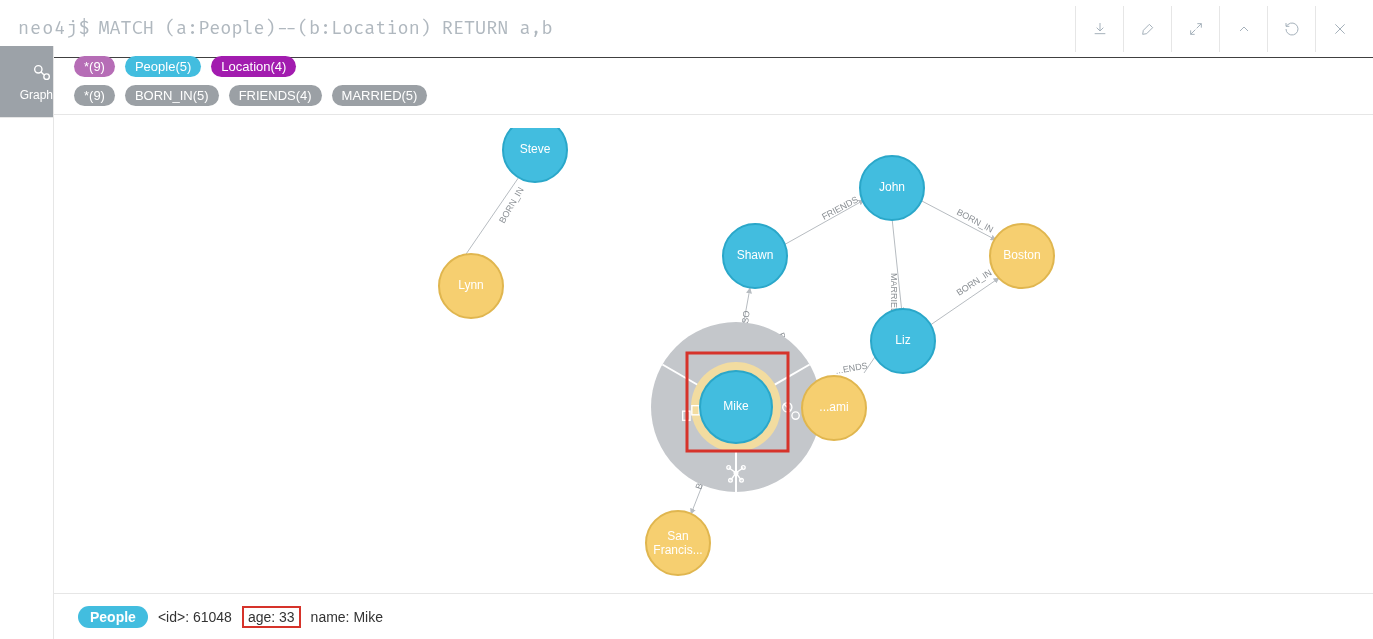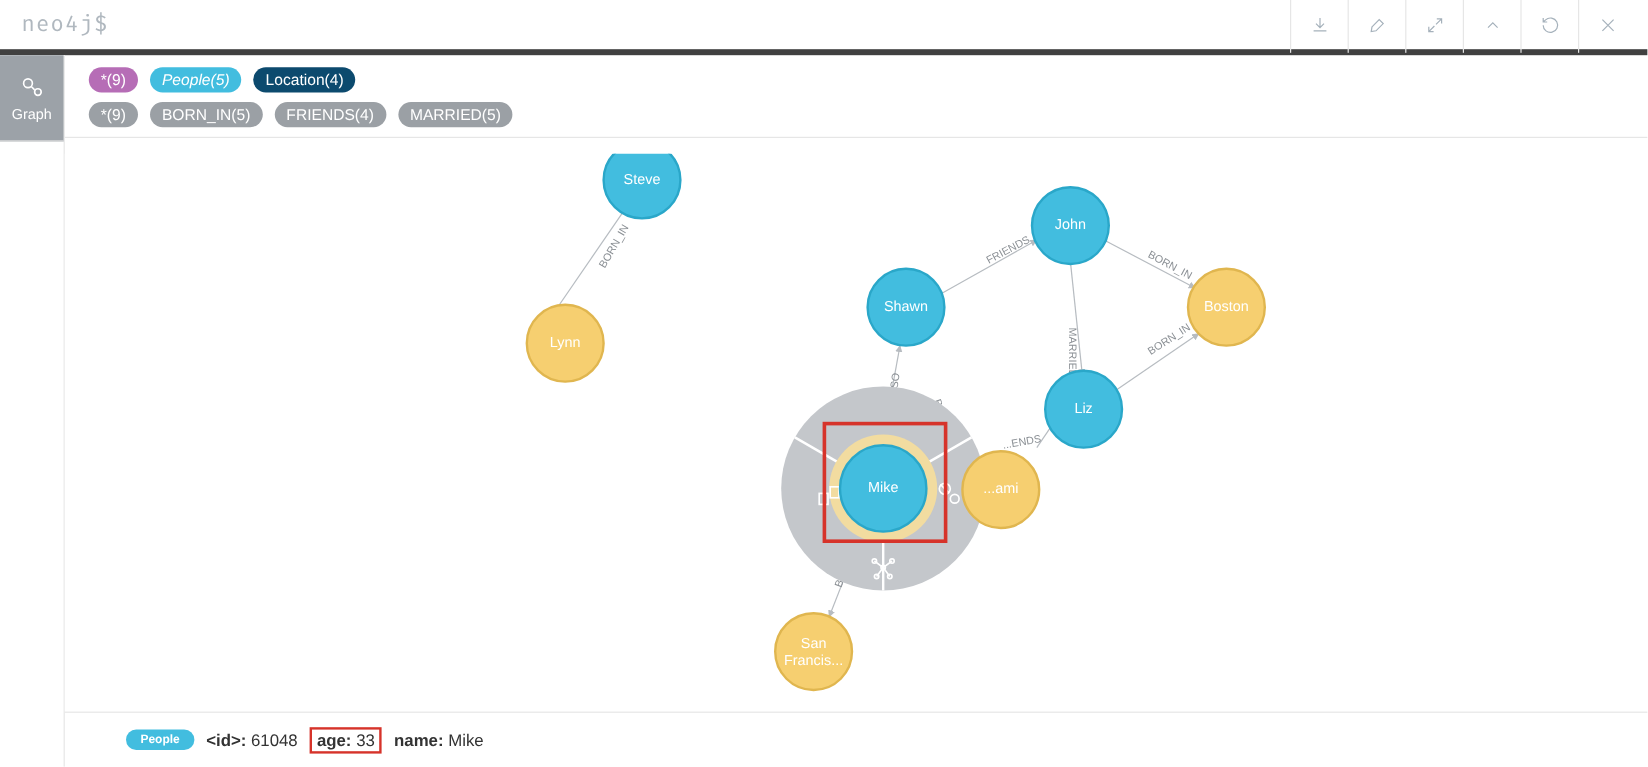--- a/index.html
+++ b/index.html
@@ -1,88 +1,89 @@
 <!DOCTYPE html>
 <html><head>
 <meta charset="utf-8">
 <style>
   * { margin: 0; padding: 0; box-sizing: border-box; }
   body { font-family: "Helvetica Neue", Helvetica, Arial, sans-serif; font-size: 13px; color: #333; background: #fff; width: 1373px; height: 639px; overflow: hidden; position: relative; }
 
   
   .query-bar {
-    position: absolute; top: 0; left: 0; right: 0; height: 46px;
-    border-bottom: 5px solid #404040; background: #fff;
+    position: absolute; top: 0; left: 0; right: 0; height: 58px;
+    border-bottom: 1px solid #404040; background: #fff;
     display: flex; align-items: center; padding: 0 10px 0 18px;
     font-family: "Fira Code", Menlo, Monaco, "Courier New", monospace;
     font-size: 18px; color: #b0b8bf;
   }
   .query-bar .prompt { color: #b0b8bf; letter-spacing: 1px; }
   .query-bar .query-text { color: #b0b8bf; margin-left: 8px; white-space: pre; }
   .query-bar .tb-icons { margin-left: auto; display: flex; }
   .query-bar .tb-btn {
     width: 48px; height: 46px; display:flex; align-items:center; justify-content:center;
     border-left: 1px solid #e6e6e6; color: #a5b1bb; cursor: pointer;
   }
 
   
   .side-tabs {
     position: absolute; top: 46px; left: 0; width: 54px; height: 593px;
     border-right: 1px solid #e6e6e6; background: #fff;
     display: flex; flex-direction: column;
   }
-  .side-tab { height: 72px; display:flex; flex-direction:column; align-items:center; justify-content:center; gap:4px; cursor:pointer; color:#a5b1bb; border-bottom: 1px solid #e6e6e6; }
+  .side-tab { height: 72px; display:flex; flex-direction:column; align-items:flex-end; justify-content:center; gap:4px; cursor:pointer; color:#a5b1bb; border-bottom: 1px solid #e6e6e6; }
   .side-tab.active { background:#9ca2a8; color:#fff; }
   .side-tab.active svg path, .side-tab.active svg circle { stroke:#fff; }
   .side-tab span { font-size: 12px; }
 
   
   .tags-area {
     position: absolute; top: 46px; left: 54px; right: 0;
     padding: 10px 20px 8px 20px; border-bottom: 1px solid #e6e6e6;
   }
   .tags-row { display:flex; gap: 10px; align-items:center; }
   .tags-row + .tags-row { margin-top: 8px; }
   .tag { padding: 3px 10px; border-radius: 12px; font-size: 13px; color:#fff; display:inline-flex; align-items:center; cursor:pointer; font-weight: 500; }
   .tag.star-9 { background:#b66db6; }
-  .tag.people { background:#42bddf;font-style:italic; }
-  .tag.location { background:#0c4a6e; }
+  .tag.people { background:#42bddf; }
+  .tag.location { background:#a21caf; }
   .tag.rel { background:#9ba0a5; }
 
   
   .graph-canvas {
     position: absolute; top: 128px; left: 54px; right: 0; bottom: 46px;
     background: #fff; overflow: hidden;
   }
   .edge-label { font-size: 9px; fill: #8a8f94; }
   .edge-line { stroke: #b7bcc1; stroke-width: 1; fill: none; marker-end: url(#arrow); }
   .node-label { font-size: 12px; fill: #fff; text-anchor: middle; dominant-baseline: middle; pointer-events: none; }
   .node-circle.people { fill:#42bddf; stroke:#2aa7c9; stroke-width:2; }
   .node-circle.location { fill:#f6cf70; stroke:#e0b64f; stroke-width:2; }
 
   
   .footer-bar {
     position: absolute; bottom: 0; left: 54px; right: 0; height: 46px;
     border-top: 1px solid #e6e6e6; display:flex; align-items:center; gap: 10px; padding: 0 24px;
   }
-  .footer-tag { background:#42bddf; color:#fff; padding:3px 12px; border-radius:12px; font-weight:600; font-size:10px;margin-left:27px; }
+  .footer-tag { background:#42bddf; color:#fff; padding:3px 12px; border-radius:12px; font-weight:600; font-size:14px; }
   .footer-kv { font-size:14px; color:#333; }
-  .footer-kv b { font-weight:700; }
+  .footer-kv b { font-weight:400; }
   .red-box { border: 2px solid #d6332a; padding: 1px 4px; }
 
   
   .node-ring-outer { fill:#c4c7cb; }
   .ring-sep { stroke:#fff; stroke-width:2; }
   .node-ring-inner { fill:#f2dca0; }
 </style>
 </head>
 <body>
 
 <div class="query-bar">
   <span class="prompt">neo4j$</span>
+  <span class="query-text">MATCH (a:People)--(b:Location) RETURN a,b</span>
   <div class="tb-icons">
     <div class="tb-btn">
       <svg width="16" height="16" viewBox="0 0 24 24" fill="none" stroke="currentColor" stroke-width="1.5">
           <path d="M12 3v12M7 10l5 5 5-5M4 19h16"></path>
         </svg>
     </div>
     <div class="tb-btn">
       <svg width="16" height="16" viewBox="0 0 24 24" fill="none" stroke="currentColor" stroke-width="1.5">
           <path d="M5 14l9-9 5 5-9 9-6 1 1-6z"></path>
         </svg>

